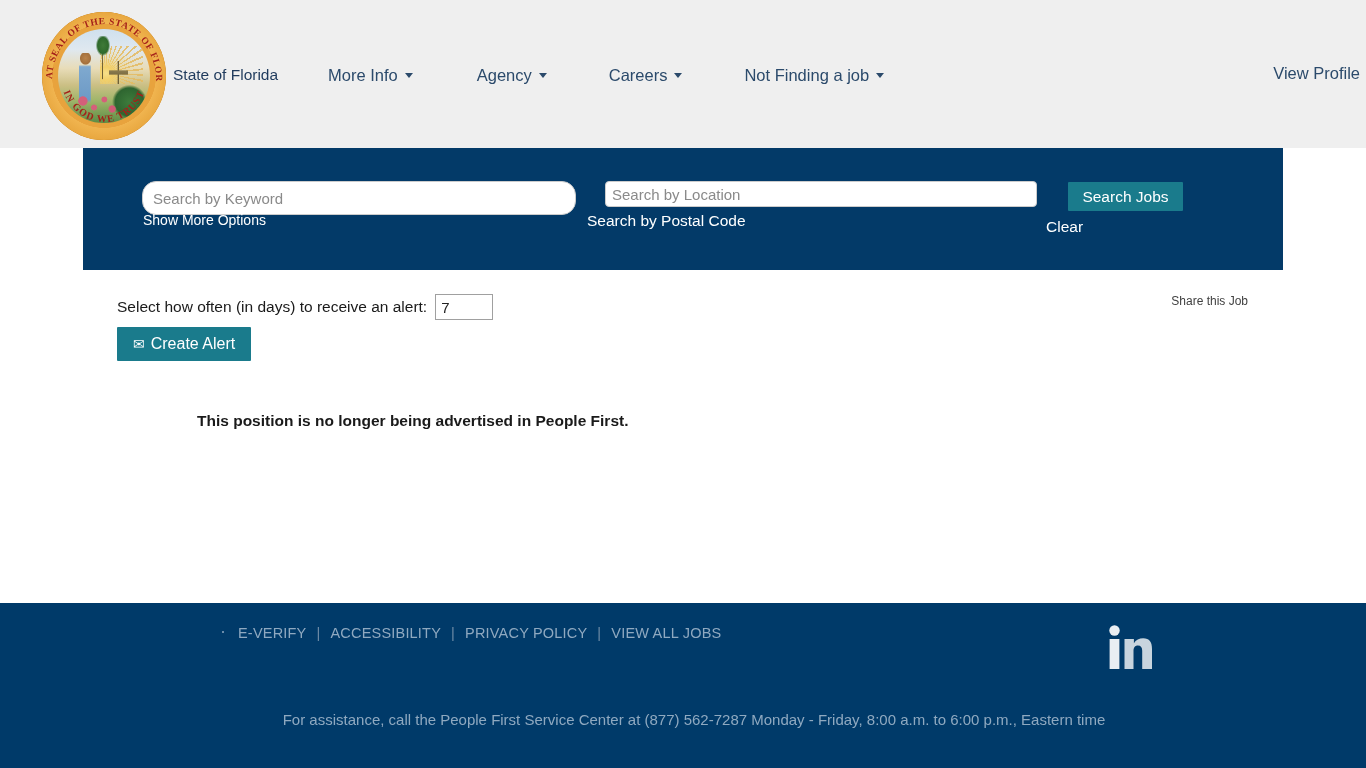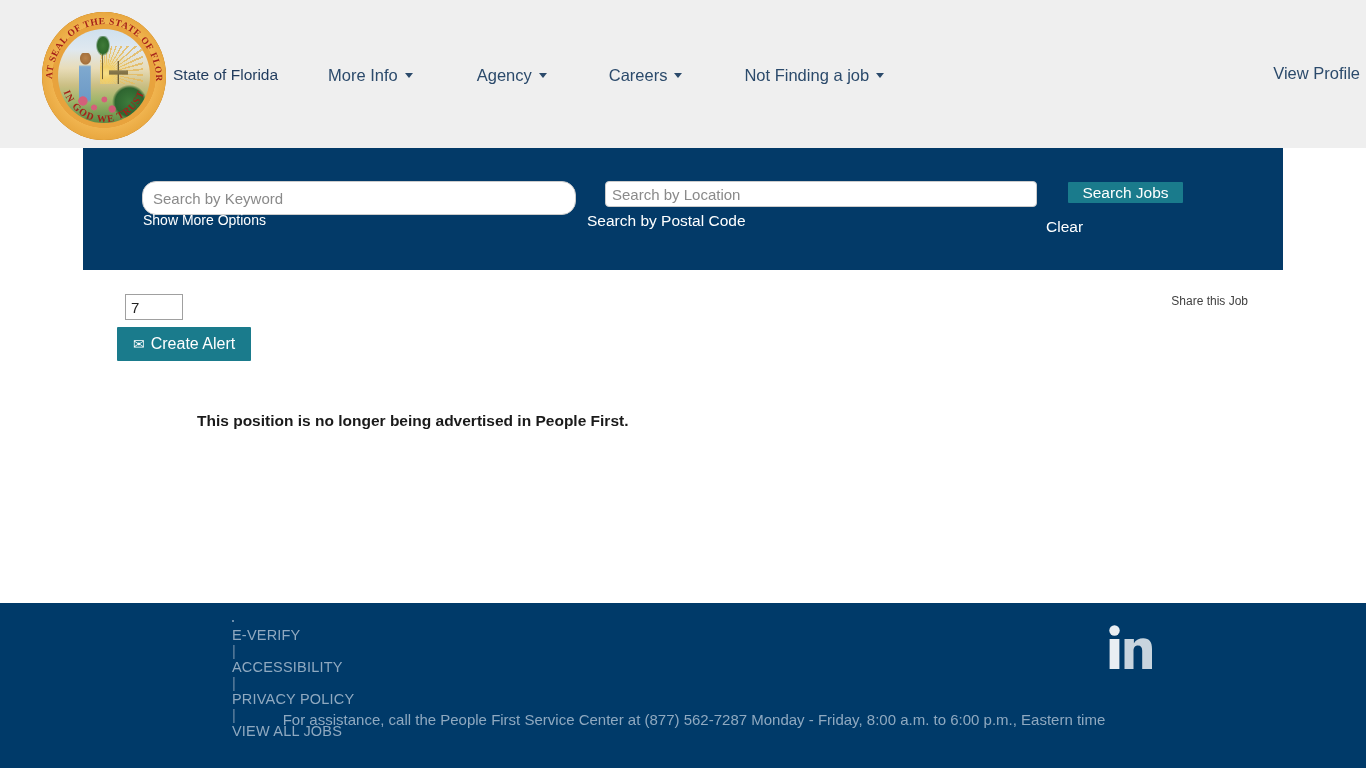--- a/index.html
+++ b/index.html
@@ -248,21 +248,21 @@
     font-size: 15.5px;
     color: #ffffff;
     cursor: pointer;
     white-space: nowrap;
   }
   .btn-search {
     position: absolute;
     left: 985px;
     top: 34px;
     width: 115px;
-    height: 21px;
+    height: 29px;
     background: #1a7b8c;
     color: #ffffff;
     border: none;
     font-family: "Liberation Sans", sans-serif;
     font-size: 15.5px;
     cursor: pointer;
     padding: 0;
     border-radius: 1px;
   }
   .link-clear {
@@ -353,21 +353,20 @@
   }
   .footer-links {
     position: absolute;
     left: 222px;
     top: 22px;
     display: flex;
     align-items: baseline;
     color: #8fa9c0;
     font-size: 14.5px;
     letter-spacing: 0.2px;
-    flex-direction: column;
   }
   .footer-dot {
     display: inline-block;
     width: 2px;
     height: 2px;
     background: #8fa9c0;
     border-radius: 50%;
     margin-right: 14px;
     position: relative;
     top: -5px;
@@ -456,20 +455,21 @@
 <div class="searchbar">
   <input class="input-keyword" type="text" placeholder="Search by Keyword" style="">
   <input class="input-location" type="text" placeholder="Search by Location" style="">
   <div class="link-more-options">Show More Options</div>
   <div class="link-postal">Search by Postal Code</div>
   <button class="btn-search">Search Jobs</button>
   <div class="link-clear">Clear</div>
 </div>
 
 <div class="alert-row">
+  <span class="alert-label">Select how often (in days) to receive an alert:</span>
   <input class="alert-days" type="text" value="7" style="">
 </div>
 
 <button class="btn-create-alert">
   <span class="envelope-icon">✉</span>
   <span>Create Alert</span>
 </button>
 
 <div class="share-job">Share this Job</div>
 

